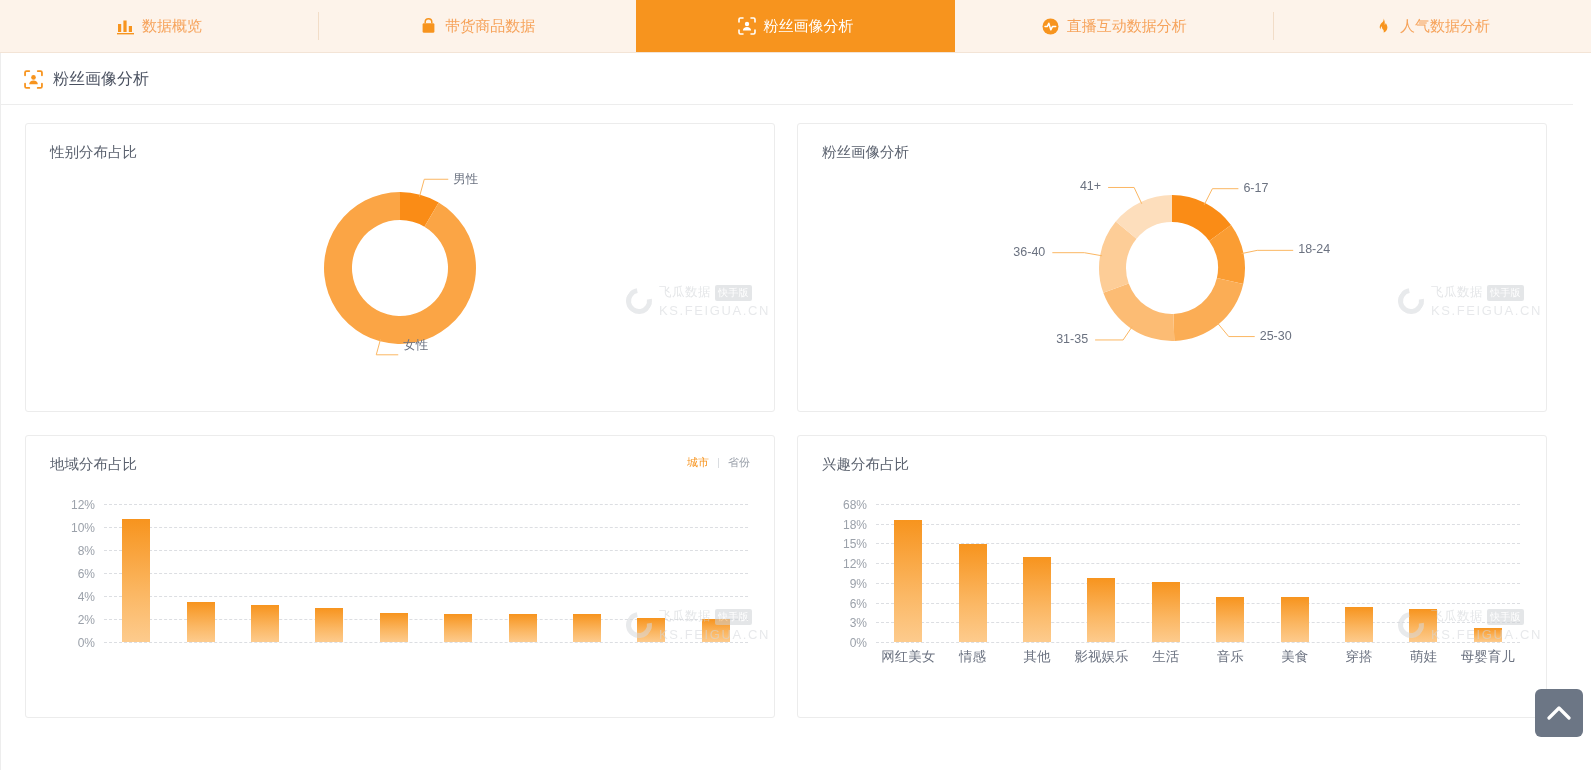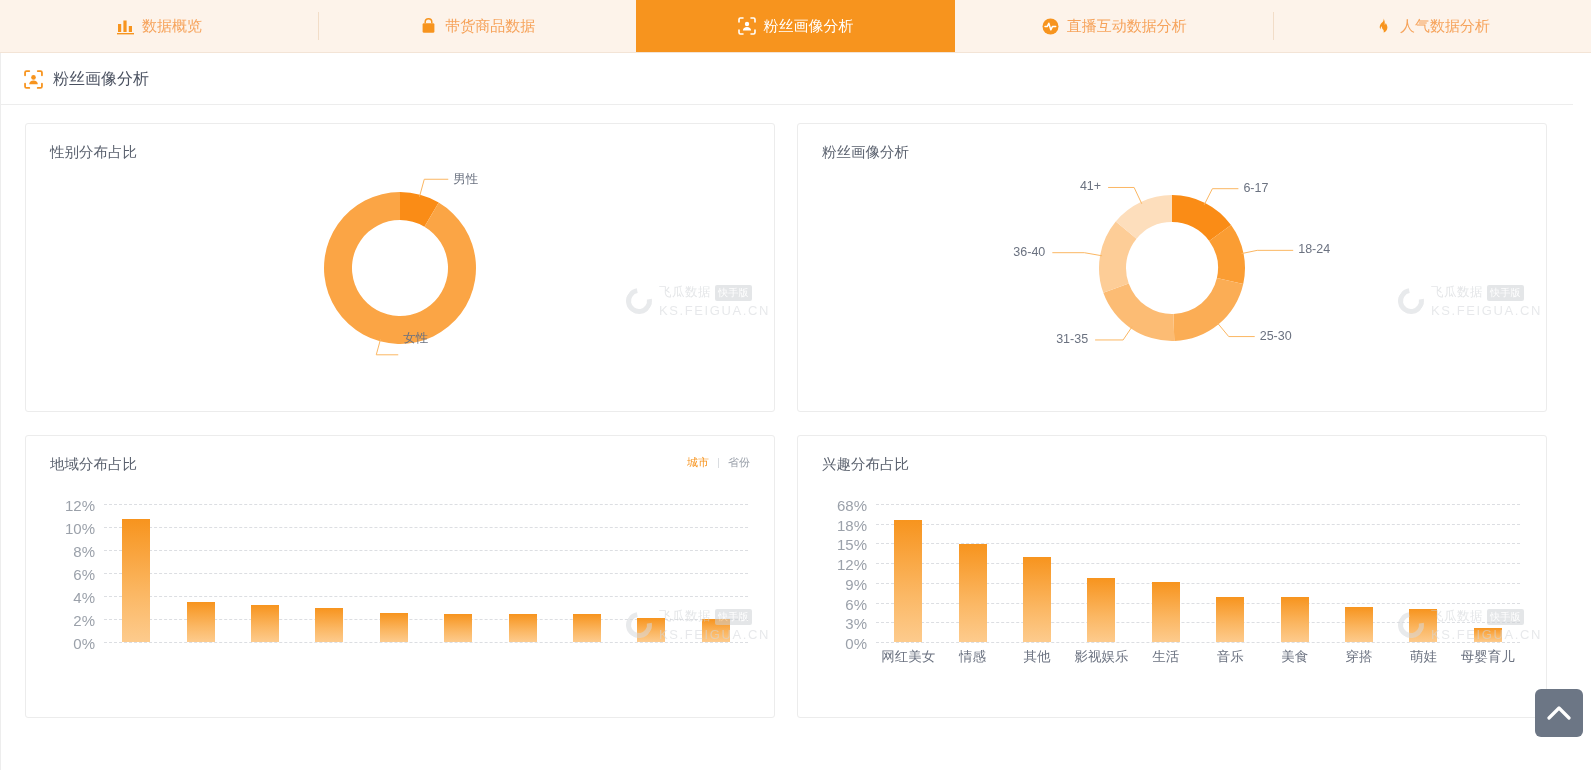--- a/index.html
+++ b/index.html
@@ -123,21 +123,21 @@
   
   .bar-chart { position: relative; height: 200px; margin: 22px 0 0 0; }
   .bc-plot { position: absolute; left: 78px; right: 26px; top: 8px; height: 138px; }
   .gridline {
     position: absolute; left: 0; right: 0; height: 0;
     border-top: 1px dashed #dcdee2;
   }
   .ytick {
     position: absolute; right: calc(100% + 9px);
     transform: translateY(-50%);
-    font-size: 15px; color: #9ba1aa; white-space: nowrap;
+    font-size: 12px; color: #9ba1aa; white-space: nowrap;
   }
   .bars {
     position: absolute; left: 0; right: 0; bottom: 0; top: 0;
     display: flex; align-items: flex-end;
   }
   .barcell { flex: 1 1 0; display: flex; flex-direction: column; align-items: center; height: 100%; justify-content: flex-end; }
   .bar {
     width: 28px;
     background: linear-gradient(to bottom, #F7941E 0%, #FBB763 60%, #FDCB8D 100%);
   }
@@ -239,21 +239,21 @@
         <span class="card-title">性别分布占比</span>
       </div>
       <div class="donut-wrap" id="gender-donut-wrap">
           <svg width="750" height="215">
             <path d="M374 30 A76 76 0 0 1 412.68714759702823 40.58360594770029 L398.43398795601786 64.68438270381071 A48 48 0 0 0 374 58 Z" fill="#FA8C16"></path>
             <path d="M412.68714759702823 40.58360594770029 A76 76 0 1 1 374.00000000000006 30 L374.00000000000006 58 A48 48 0 1 0 398.43398795601786 64.68438270381071 Z" fill="#FBA545"></path>
             <path d="M393.5266056974376 34.62275103412294 L398.27632059681434 17.26071750188258 L422.27632059681434 17.26071750188258" fill="none" stroke="#FBB763" stroke-width="1"></path>
             <path d="M354.4733943025623 177.37724896587704 L350.25142550311637 192.8101676612018 L372.25142550311637 192.8101676612018" fill="none" stroke="#FBB763" stroke-width="1"></path>
           </svg>
           <div class="dlabel" style="top: 9.26072px; left: 427.276px;">男性</div>
-          <div class="dlabel" style="top: 168px; left: 377.251px; text-align: right;">女性</div>
+          <div class="dlabel" style="top: 175px; left: 377.251px; text-align: right;">女性</div>
         </div>
       <div class="wm" style="left:600px; top:160px;">
         <div class="wmring"></div>
         <div class="wmtxt">
           <div class="wmrow1">
             <span class="wmname">飞瓜数据</span>
             <span class="wmbadge">快手版</span>
           </div>
           <span class="wmurl">KS.FEIGUA.CN</span>
         </div>

